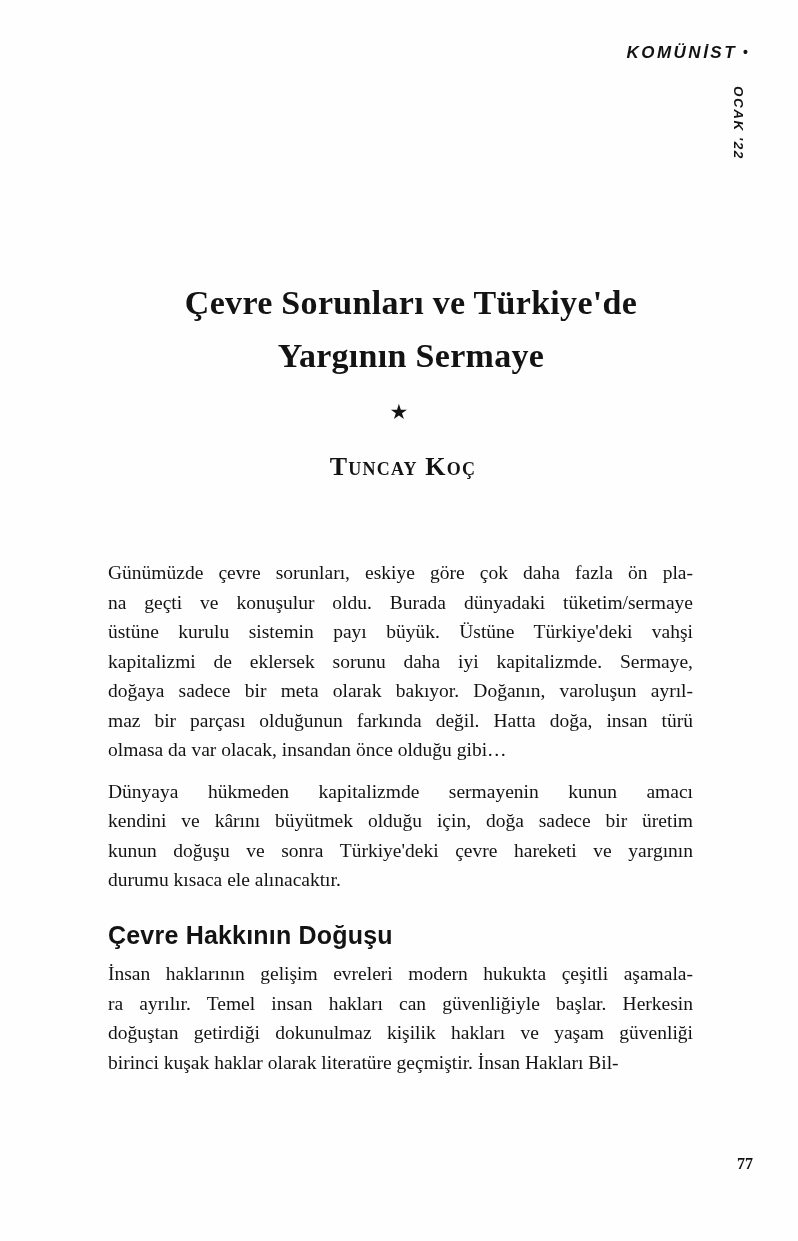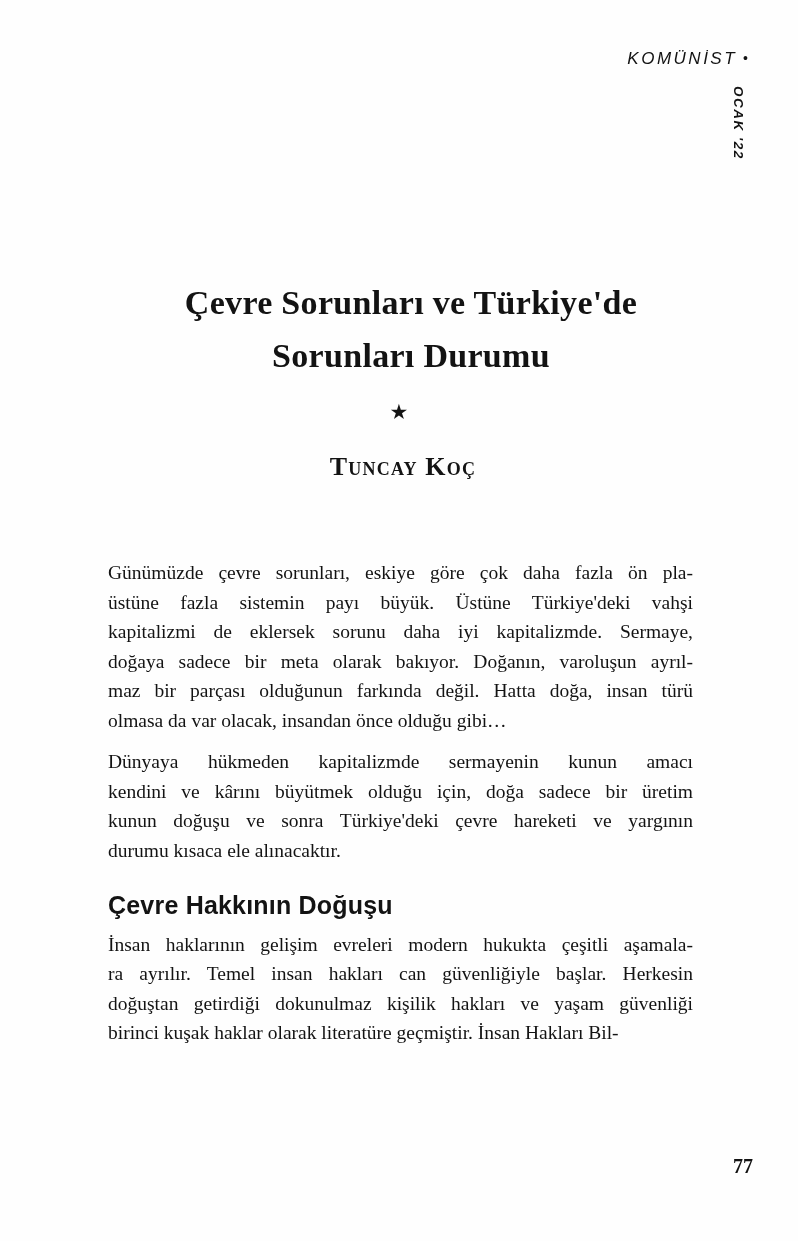--- a/index.html
+++ b/index.html
@@ -11,25 +11,25 @@
     margin: 0 auto;
     background: #fefefe;
     color: #131313;
     font-family: "Liberation Serif", "DejaVu Serif", serif;
     overflow: hidden;
   }
 
   
   .masthead {
     position: absolute;
-    top: 49px;
+    top: 43px;
     right: 50px;
     font-family: "Liberation Sans", "DejaVu Sans", sans-serif;
     font-style: italic;
-    font-weight: 400;
+    font-weight: 700;
     font-size: 17px;
     letter-spacing: 2.5px;
     white-space: nowrap;
   }
   .masthead .bullet { font-style: normal; letter-spacing: 0; margin-left: 6px; font-size: 14px; vertical-align: 1px; }
 
   .issue {
     position: absolute;
     top: 86px;
     right: 52px;
@@ -103,48 +103,49 @@
     font-size: 25px;
     letter-spacing: 0.2px;
     margin: 26px 0 9px 0;
   }
 
   .page-number {
     position: absolute;
     top: 1155px;
     right: 45px;
     font-weight: 700;
-    font-size: 20px;
+    font-size: 16px;
   }
 </style>
 </head>
 <body>
 
 <div class="page">
 
   <div class="masthead">
     <span>KOMÜNİST</span><span class="bullet">•</span>
   </div>
 
   <div class="issue">OCAK '22</div>
 
   <h1 class="title">
     <span class="t-line">Çevre Sorunları ve Türkiye'de</span>
-    <span class="t-line">Sorunları Durumu</span>
+    <span class="t-line">Yargının Sermaye</span>
   </h1>
 
   <div class="star">★</div>
 
   <div class="author">Tuncay Koç</div>
 
   <div class="body">
 
     <p class="para">
       <span class="line">Günümüzde çevre sorunları, eskiye göre çok daha fazla ön pla-</span>
-      <span class="line">üstüne fazla sistemin payı büyük. Üstüne Türkiye'deki vahşi</span>
+      <span class="line">na geçti ve konuşulur oldu. Burada dünyadaki tüketim/sermaye</span>
+      <span class="line">üstüne kurulu sistemin payı büyük. Üstüne Türkiye'deki vahşi</span>
       <span class="line">kapitalizmi de eklersek sorunu daha iyi kapitalizmde. Sermaye,</span>
       <span class="line">doğaya sadece bir meta olarak bakıyor. Doğanın, varoluşun ayrıl-</span>
       <span class="line">maz bir parçası olduğunun farkında değil. Hatta doğa, insan türü</span>
       <span class="line last">olmasa da var olacak, insandan önce olduğu gibi…</span>
     </p>
 
     <p class="para">
       <span class="line">Dünyaya hükmeden kapitalizmde sermayenin kunun amacı</span>
       <span class="line">kendini ve kârını büyütmek olduğu için, doğa sadece bir üretim</span>
       <span class="line">kunun doğuşu ve sonra Türkiye'deki çevre hareketi ve yargının</span>

